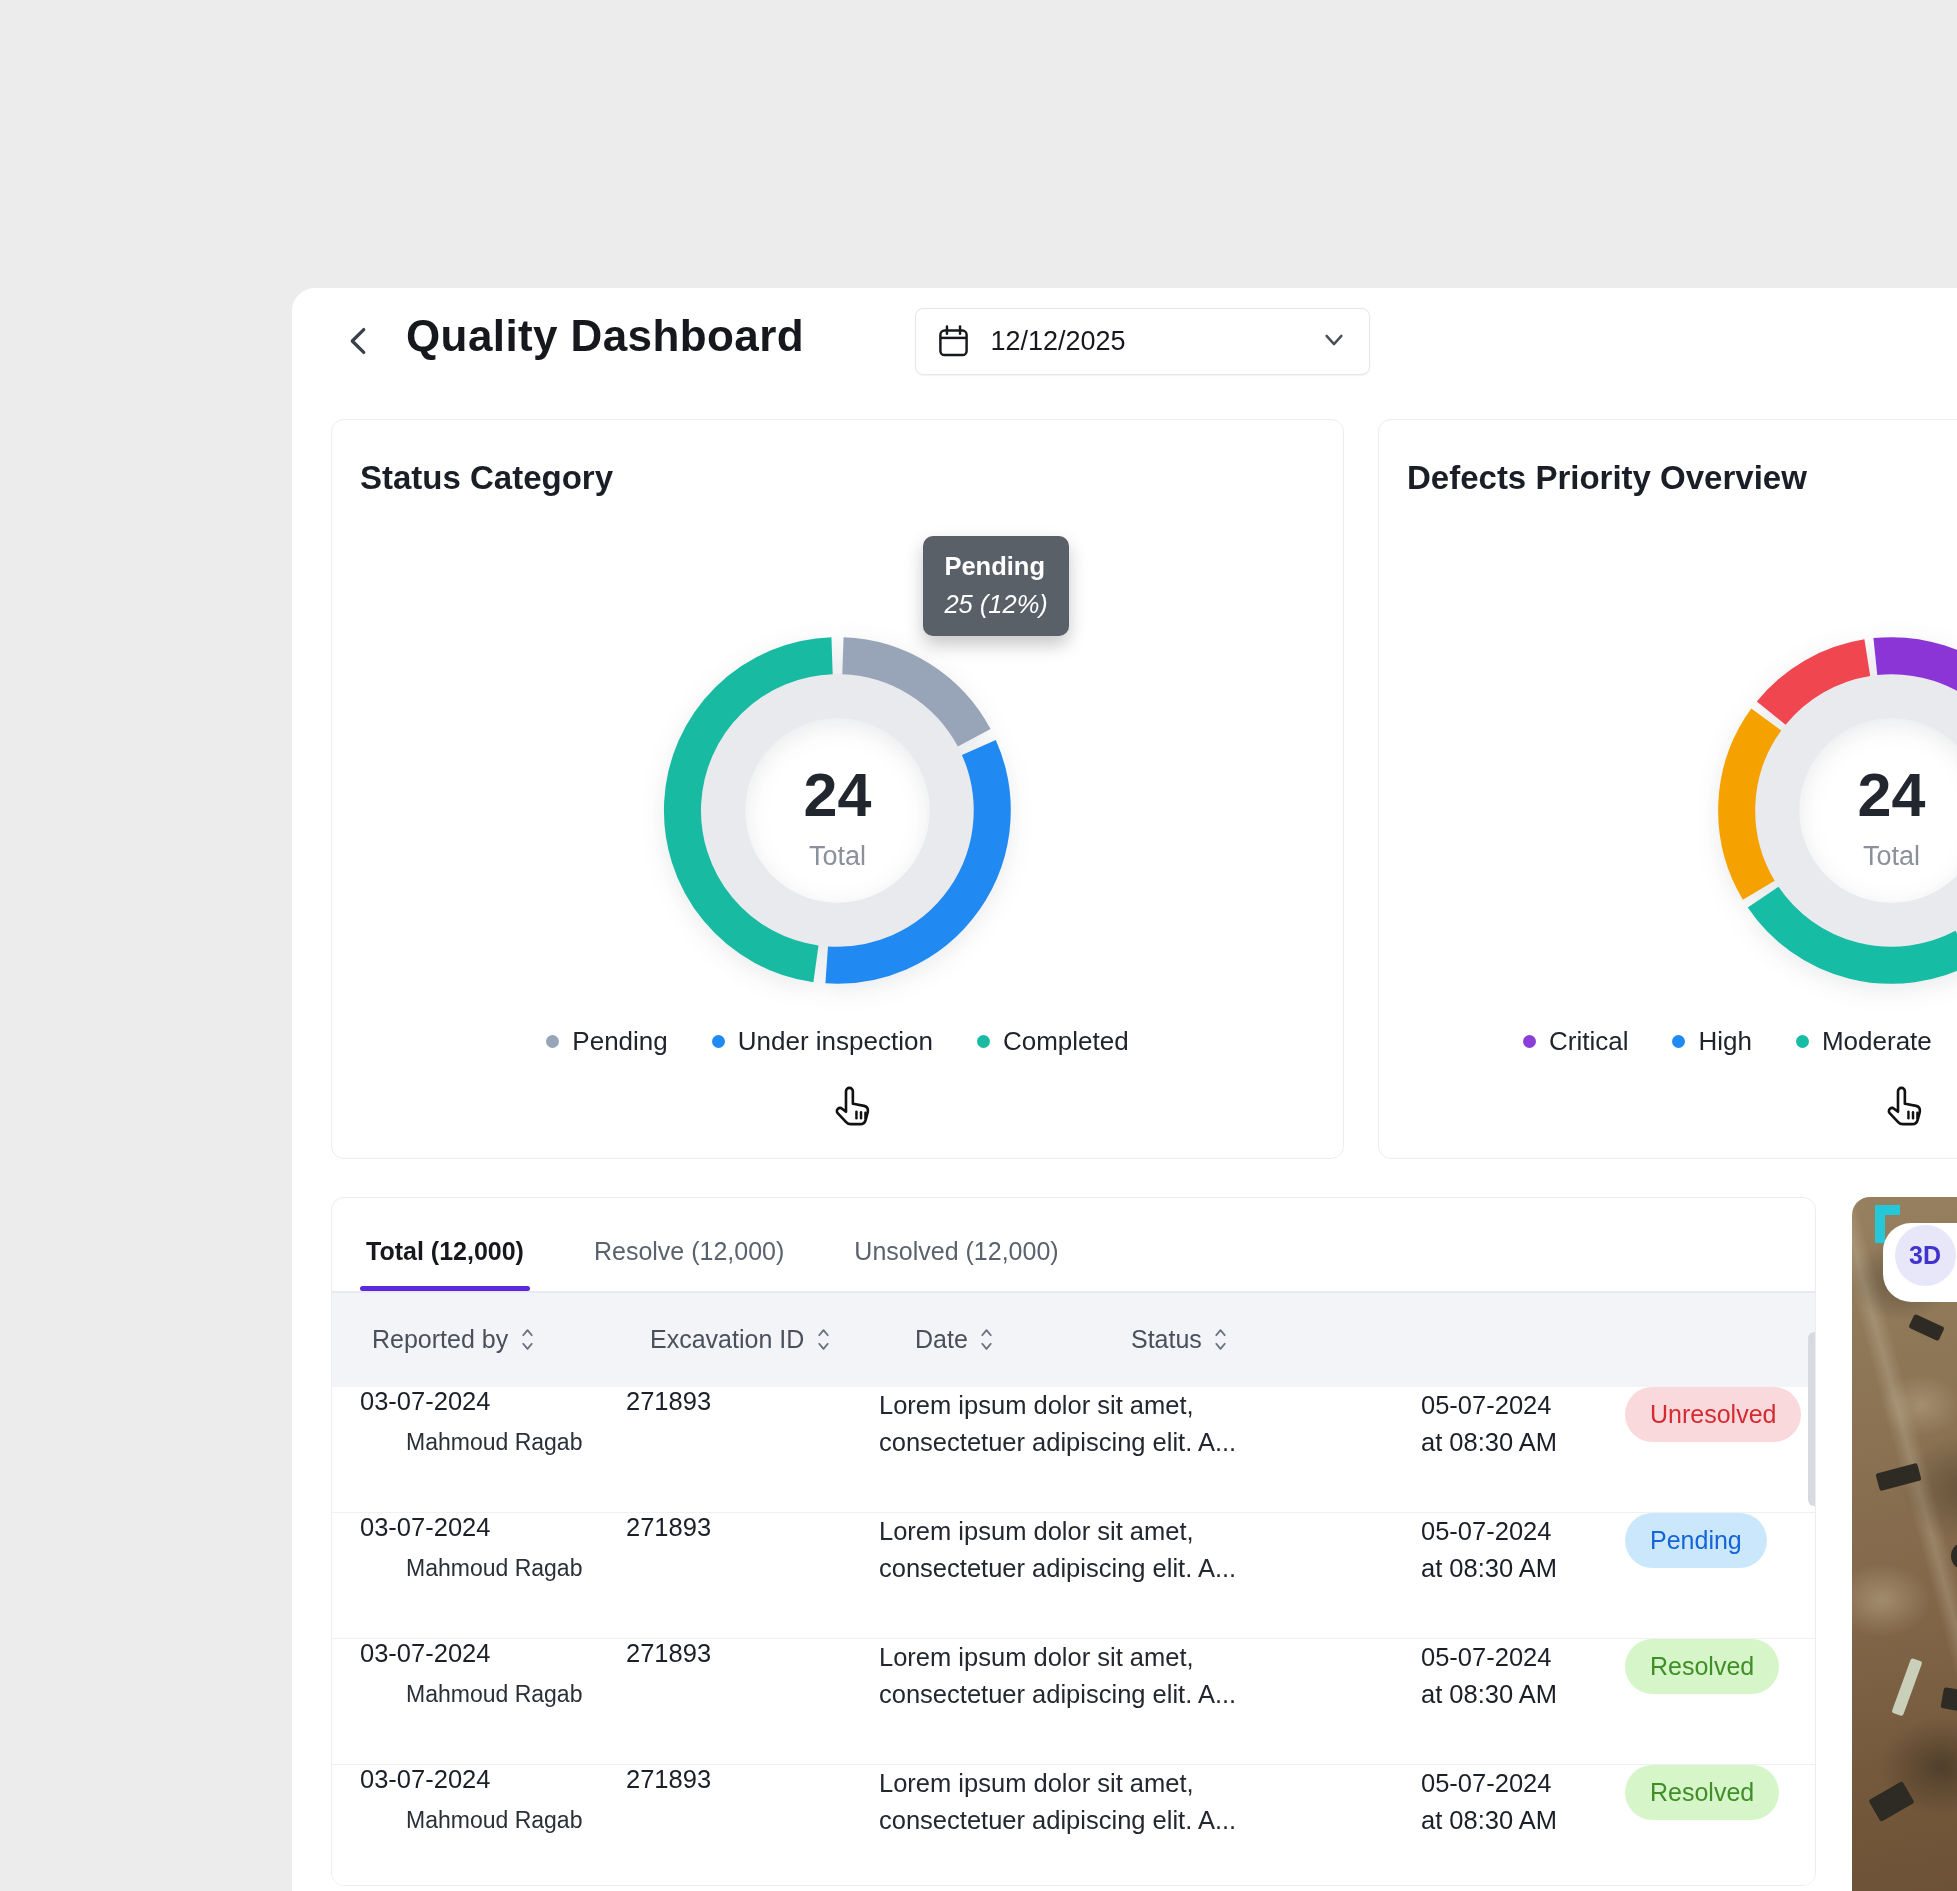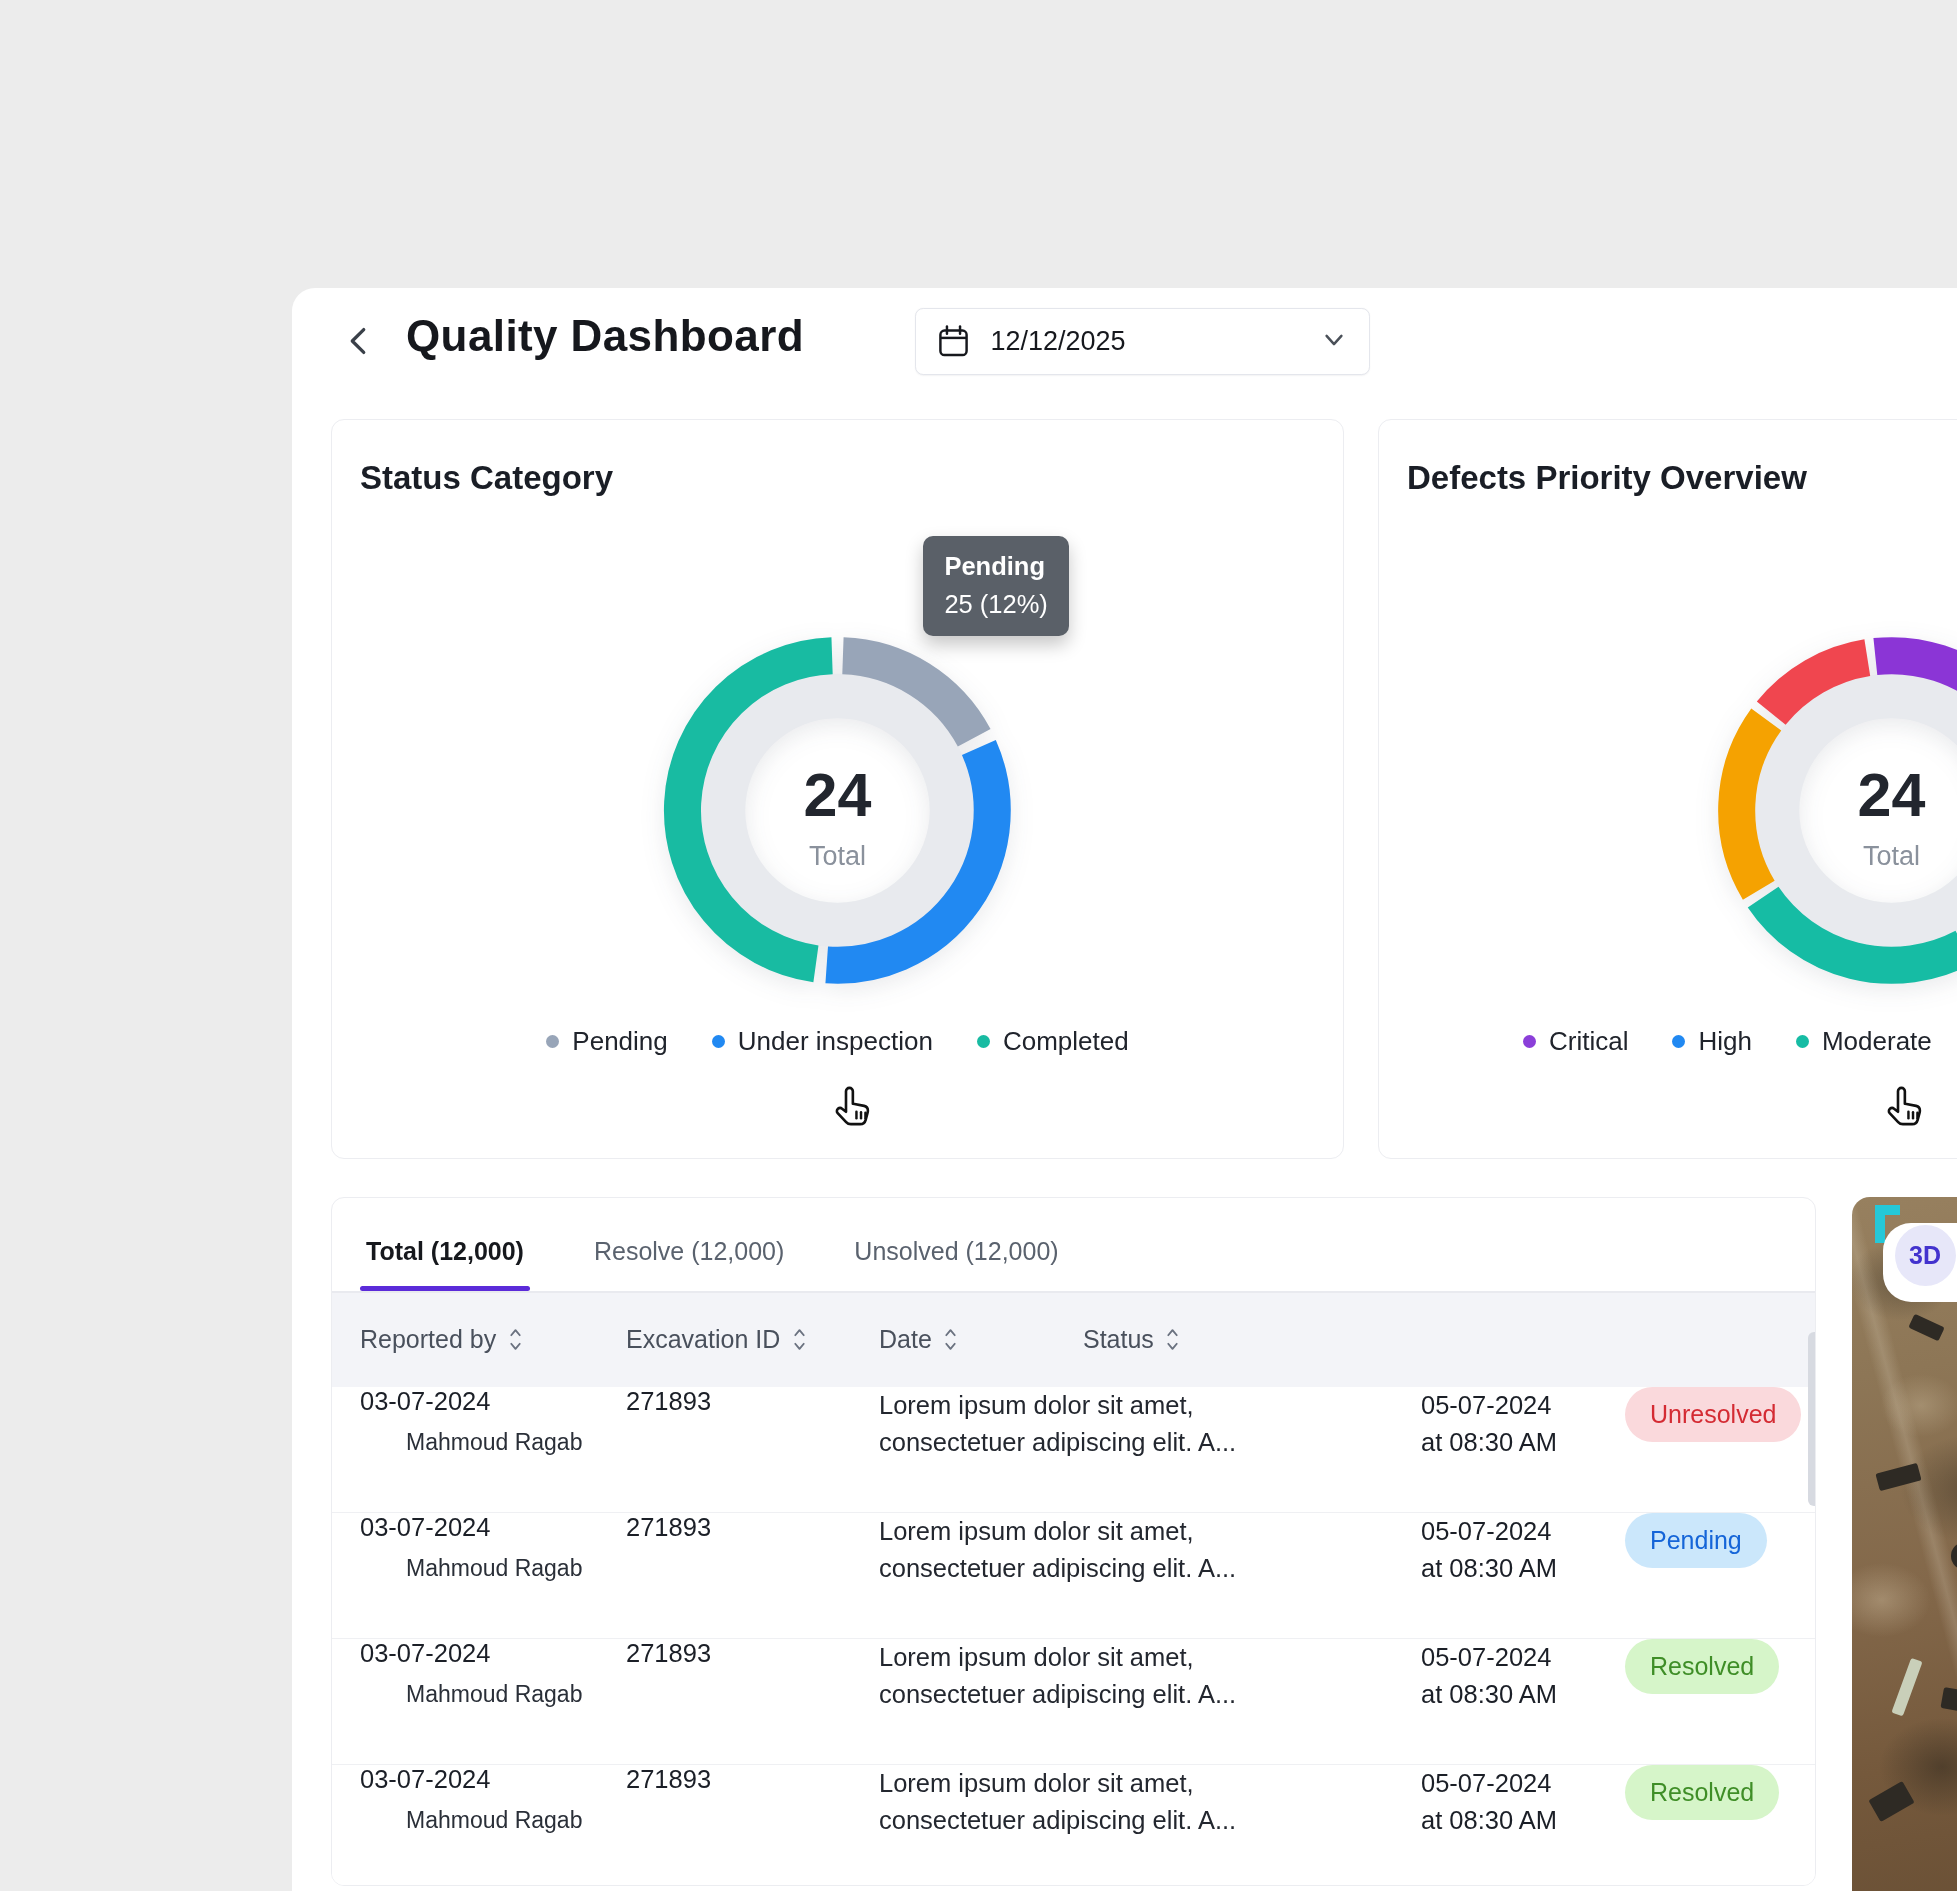--- a/index.html
+++ b/index.html
@@ -24,37 +24,37 @@
   .card-priority{left:1378px;top:419px;width:625px;height:740px;}
   .card-title{position:absolute;left:28px;top:39px;font-size:33px;font-weight:800;color:#1A1E26;}
   .donut-svg{position:absolute;filter:drop-shadow(0 6.6px 11.5px rgba(40,50,70,.10));}
   .donut-center{position:absolute;width:247px;text-align:center;}
   .donut-center .big{font-size:61px;font-weight:800;color:#22262E;line-height:1;}
   .donut-center .sub{font-size:27px;color:#8A919C;margin-top:15px;}
   .tooltip{position:absolute;left:923px;top:536px;width:146px;height:100px;background:#5A6068;
            border-radius:10px;box-shadow:0 8.2px 18px rgba(0,0,0,.22);color:#fff;
            padding:16.4px 0 0 21.4px;z-index:5;}
   .tooltip .t1{font-size:25.5px;font-weight:600;}
-  .tooltip .t2{font-size:25.5px;margin-top:8.2px;}
+  .tooltip .t2{font-size:25.5px;margin-top:8.2px;font-style:italic;}
   .legend{position:absolute;display:flex;align-items:center;gap:44px;}
   .legend-1{left:331px;top:1026px;width:1013px;justify-content:center;}
   .legend-2{left:1523px;top:1026px;}
   .legend-item{display:flex;align-items:center;gap:13px;cursor:pointer;}
   .legend-item .lbl{font-size:26px;color:#20242C;}
   .cursor-icon{position:absolute;z-index:6;}
   
   .card-table{left:331px;top:1197px;width:1485px;height:689px;overflow:hidden;}
   .tabs{display:flex;gap:58px;padding:38px 0 0 28px;}
   .tab{font-size:25px;color:#5A626E;padding-bottom:25px;position:relative;cursor:pointer;background:none;border:none;font-family:inherit;}
   .tab.active{color:#16181D;font-weight:700;}
   .tab.active::after{content:"";position:absolute;left:0;right:0;bottom:0;height:5px;
                      background:#5B2BD9;border-radius:3.3px;}
   .tab-divider{height:1.6px;background:#E9EAEF;}
   .thead{display:flex;align-items:center;background:#F3F4F8;height:94px;padding-left:28px;}
-  .th{display:flex;align-items:center;gap:11.5px;font-size:25px;color:#49505C;cursor:pointer;}
+  .th{display:flex;align-items:center;gap:11.5px;font-size:25px;color:#49505C;cursor:pointer;margin-left:12px;}
   .col1{width:266px;}.col2{width:253px;}.col3{width:542px;}.col4{width:204px;}.col5{flex:1;}
   .trow{display:flex;height:126px;padding-left:28px;border-bottom:1.6px solid #EFF0F3;cursor:pointer;background:#fff;}
   .cell-date1{font-size:25.5px;color:#1B1F27;}
   .cell-name{font-size:23px;color:#2A2F38;margin:13px 0 0 46px;}
   .cell-id{font-size:25.5px;color:#1B1F27;}
   .cell-comment{font-size:25.5px;color:#23272F;line-height:1.45;}
   .cell-when{font-size:25.5px;color:#1B1F27;line-height:1.45;}
   .badge{display:inline-block;font-size:25px;padding:13px 25px;border-radius:822px;}
   .scrollbar-thumb{position:absolute;left:1476px;top:134px;width:12.3px;height:174px;
                    background:#D7DAE1;border-radius:6.6px;cursor:pointer;}

